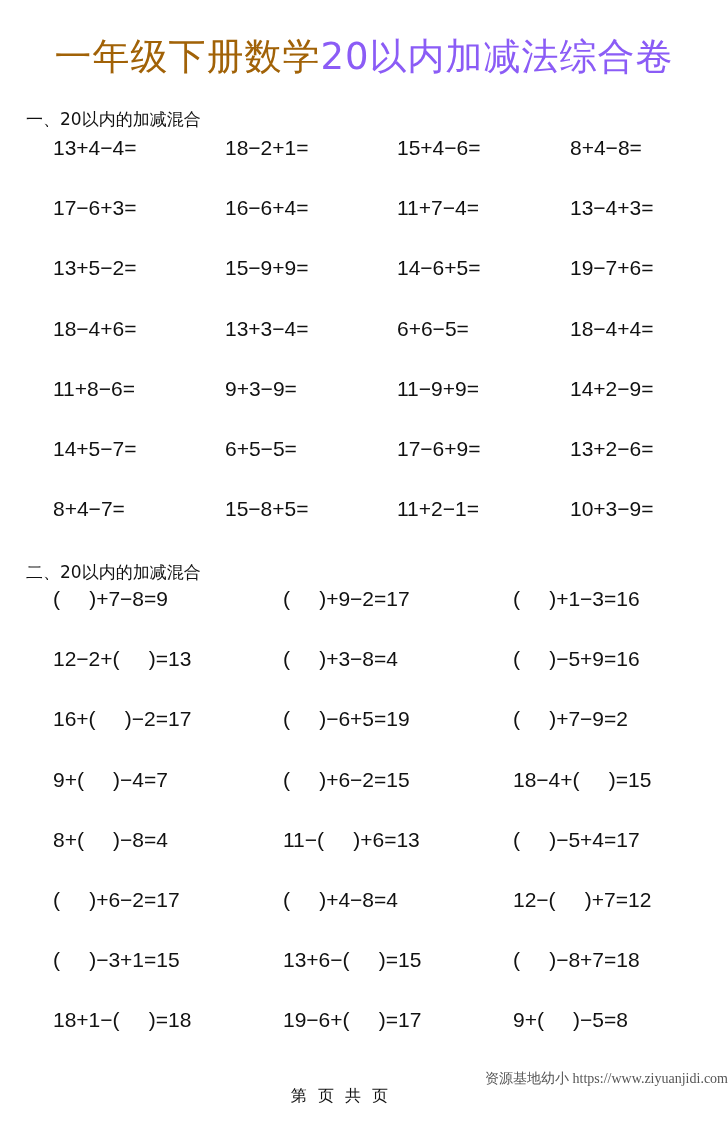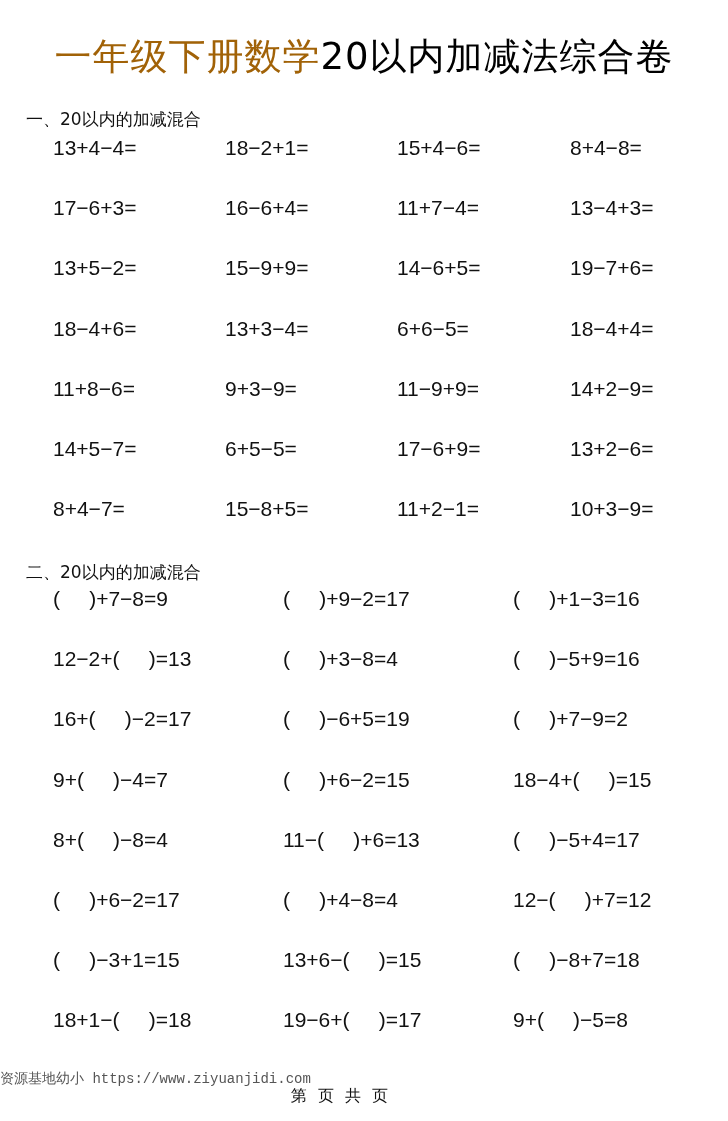--- a/index.html
+++ b/index.html
@@ -1,29 +1,29 @@
 <!DOCTYPE html>
 <html><head>
 <meta charset="utf-8">
 <style>
   html, body { margin:0; padding:0; background:#ffffff; }
   body { width:728px; height:1121px; position:relative; overflow:hidden;
          font-family:"Liberation Sans", "DejaVu Sans", sans-serif; color:#111; }
   .title { position:absolute; top:32px; left:0; width:728px; text-align:center;
            font-size:37px; letter-spacing:1px; font-family:"DejaVu Sans", sans-serif; }
   .title .black { color:#a16207; }
-  .title .red { color:#000000; }
+  .title .red { color:#8b5cf6; }
   .sec-head { position:absolute; left:26px; font-size:17px; font-family:"DejaVu Sans", sans-serif;text-align:center; }
   .s1-grid { position:absolute; left:53px; top:136px; display:grid;
              grid-template-columns:172px 172px 173px 172px; grid-auto-rows:60.2px; }
   .s2-grid { position:absolute; left:53px; top:587px; display:grid;
              grid-template-columns:230px 230px 230px; grid-auto-rows:60.2px; }
   .cell { font-size:21px; line-height:24px; white-space:pre; }
-  .footer-site { position:absolute; top:1070px; left:0; width:728px; text-align:left;
-                 font-size:14px; color:#555; font-family:Liberation Mono, monospace; }
+  .footer-site { position:absolute; top:1070px; left:0; width:728px; text-align:right;
+                 font-size:14px; color:#555; font-family:Liberation Serif, serif; }
   .footer-page { position:absolute; top:1086px; left:0; width:679px; text-align:center;
                  font-size:16px; color:#111; font-family:"DejaVu Sans", sans-serif; word-spacing:6px; }
 </style>
 </head>
 <body>
 
 <div class="title">
   <span class="black">一年级下册数学</span><span class="red">20以内加减法综合卷</span>
 </div>
 

